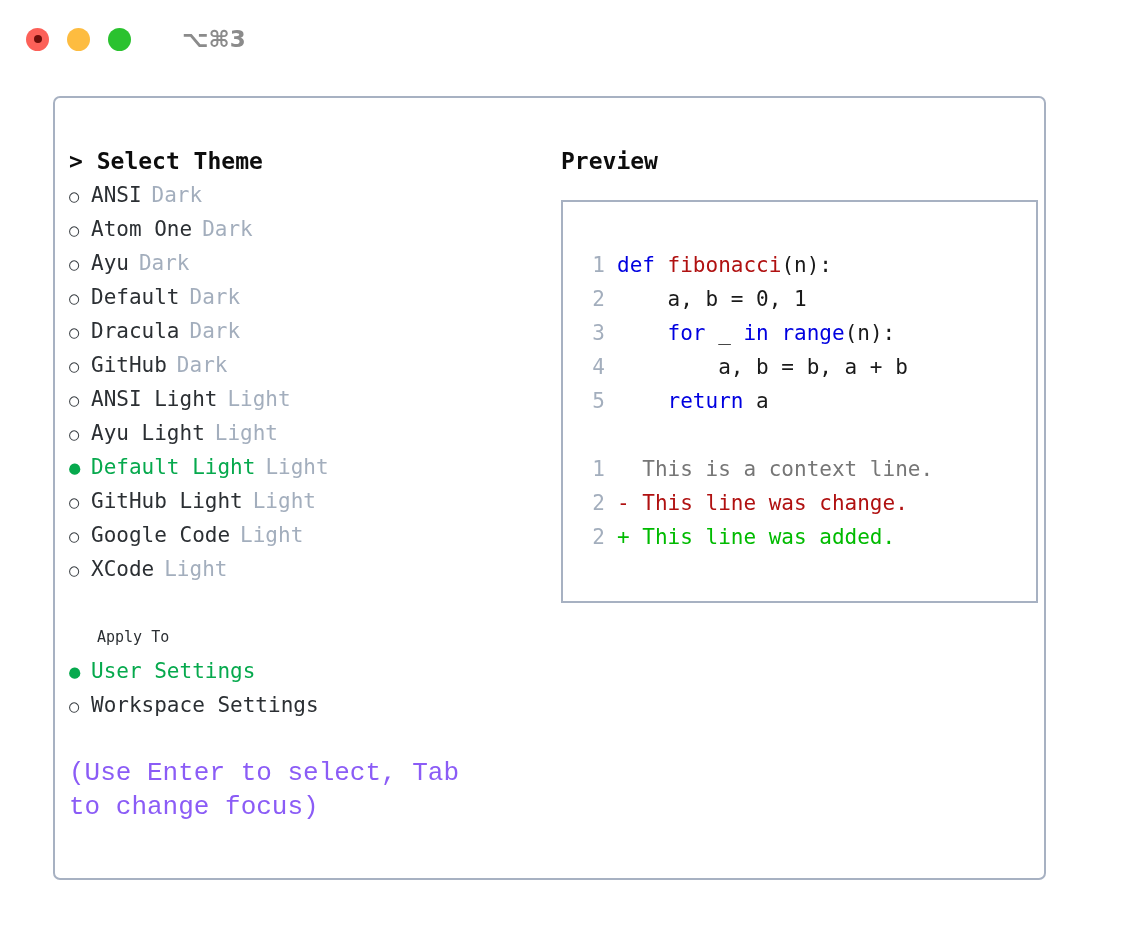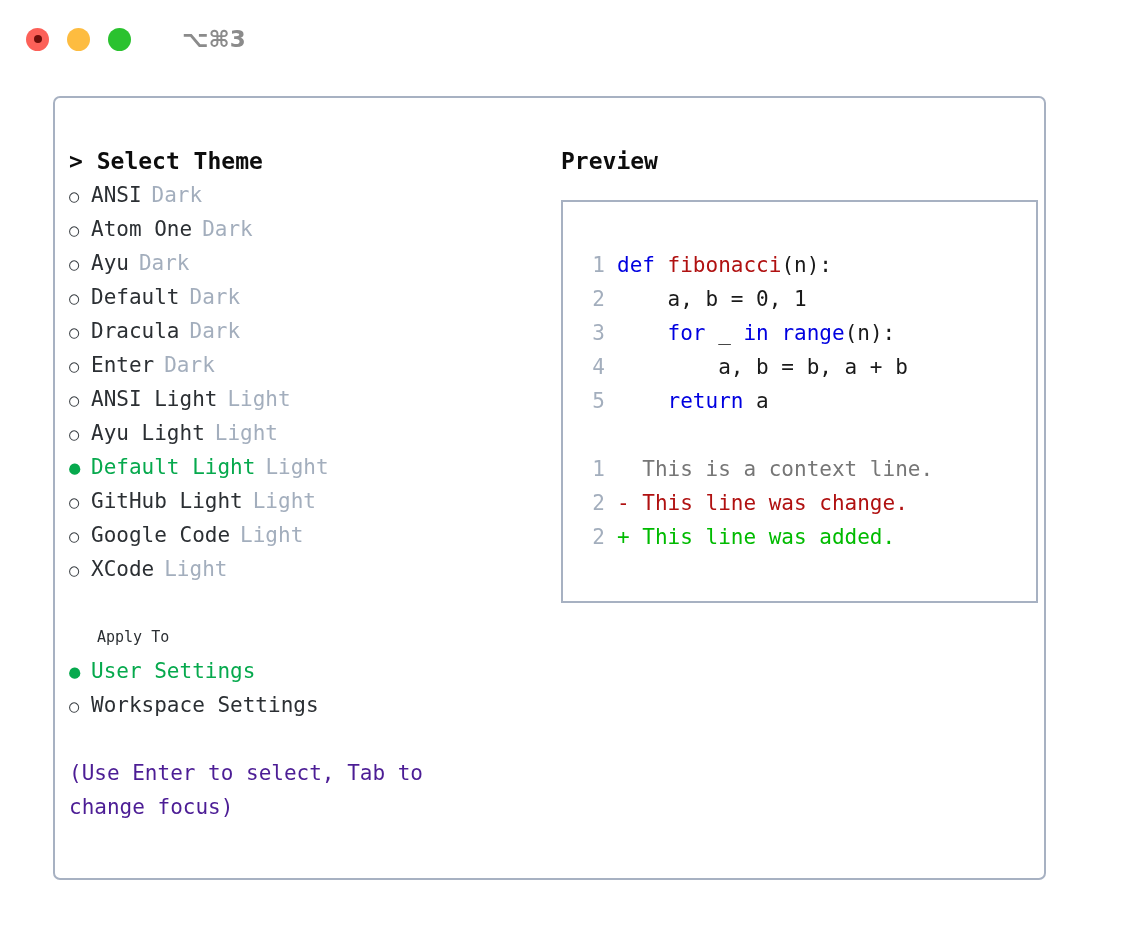--- a/index.html
+++ b/index.html
@@ -144,25 +144,26 @@
     font-size: 15px;
     color: #2b2f33;
     line-height: 34px;
     height: 34px;
     padding-left: 28px;
     white-space: pre;
   }
 
   .hint {
     margin-top: 34px;
-    font-size: 21px;
-    color: #4c1d95;
+    font-size: 26px;
+    color: #8b5cf6;
     line-height: 34px;
     width: 405px;
     white-space: pre-wrap;
+    font-family: Liberation Mono, monospace;
   }
 
   
   .right-col {
     position: absolute;
     left: 478px;
     top: 46px;
     width: 500px;
     padding-left: 28px;
   }
@@ -233,21 +234,21 @@
       <div class="left-col">
 
         <div class="list-header">&gt; Select Theme</div>
 
         <div id="theme-list">
             <div class="theme-row"><span class="bullet">○</span><span class="row-name">ANSI</span><span class="row-variant">Dark</span></div>
             <div class="theme-row"><span class="bullet">○</span><span class="row-name">Atom One</span><span class="row-variant">Dark</span></div>
             <div class="theme-row"><span class="bullet">○</span><span class="row-name">Ayu</span><span class="row-variant">Dark</span></div>
             <div class="theme-row"><span class="bullet">○</span><span class="row-name">Default</span><span class="row-variant">Dark</span></div>
             <div class="theme-row"><span class="bullet">○</span><span class="row-name">Dracula</span><span class="row-variant">Dark</span></div>
-            <div class="theme-row"><span class="bullet">○</span><span class="row-name">Enter</span><span class="row-variant">Dark</span></div>
+            <div class="theme-row"><span class="bullet">○</span><span class="row-name">GitHub</span><span class="row-variant">Dark</span></div>
             <div class="theme-row"><span class="bullet">○</span><span class="row-name">ANSI Light</span><span class="row-variant">Light</span></div>
             <div class="theme-row"><span class="bullet">○</span><span class="row-name">Ayu Light</span><span class="row-variant">Light</span></div>
             <div class="theme-row selected"><span class="bullet sel">●</span><span class="row-name">Default Light</span><span class="row-variant">Light</span></div>
             <div class="theme-row"><span class="bullet">○</span><span class="row-name">GitHub Light</span><span class="row-variant">Light</span></div>
             <div class="theme-row"><span class="bullet">○</span><span class="row-name">Google Code</span><span class="row-variant">Light</span></div>
             <div class="theme-row"><span class="bullet">○</span><span class="row-name">XCode</span><span class="row-variant">Light</span></div>
           </div>
 
         <div class="spacer-sm"></div>
 

